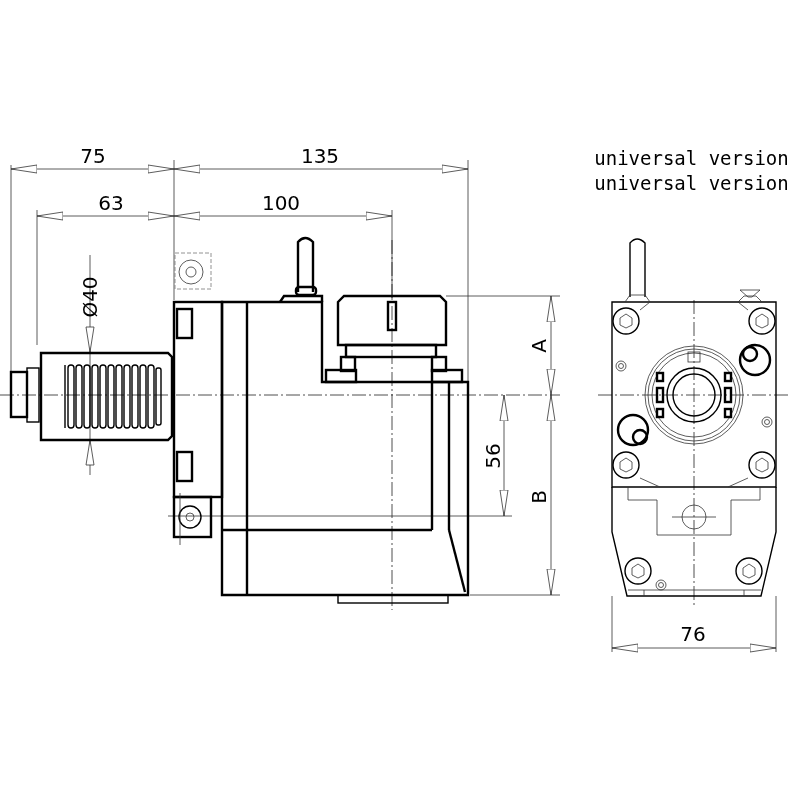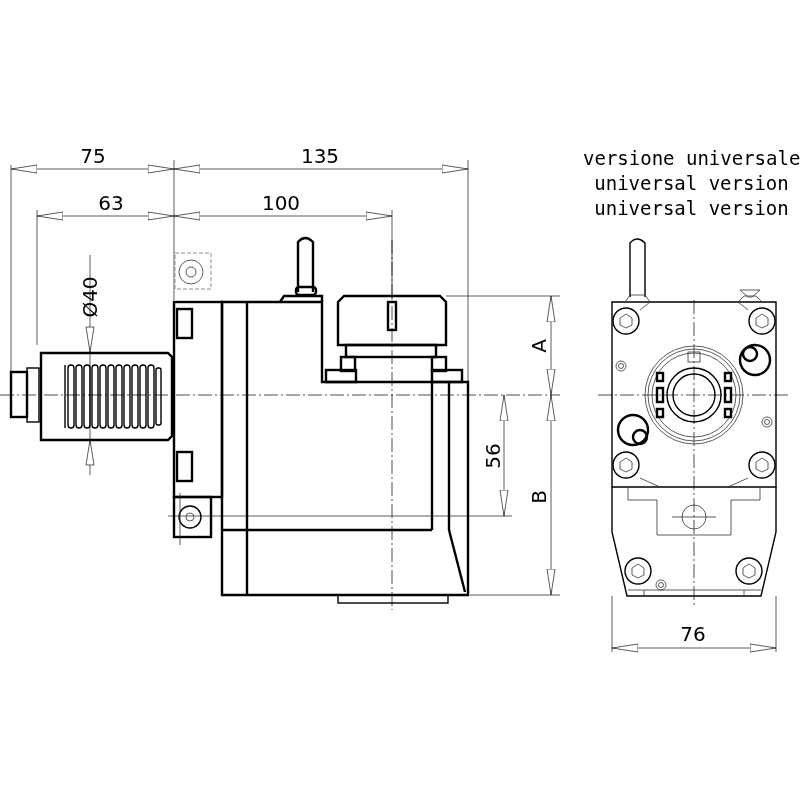--- a/index.html
+++ b/index.html
@@ -11,21 +11,20 @@
   .center { stroke: #222; stroke-width: 0.8; fill: none; stroke-dasharray: 14 3 2 3; }
   .dim { stroke: #333; stroke-width: 0.8; fill: none; }
   .arrow { stroke: #333; stroke-width: 0.8; fill: #fff; }
   .lbl { font-family: "DejaVu Sans", sans-serif; font-size: 20px; fill: #000; }
   .title { position: absolute; font-family: "DejaVu Sans Mono", monospace; font-size: 19px; color: #000; line-height: 25px; text-align: center; white-space: nowrap; }
 </style>
 </head>
 <body>
 
 <div class="title" style="left:583px; top:146px; width:217px;">
-  <div>versione universale</div>
   <div>universal version</div>
   <div>universal version</div>
 </div>
 
 <svg width="800" height="800" viewBox="0 0 800 800">
   <defs>
     <marker id="arrR" markerWidth="26" markerHeight="10" refX="26" refY="5" orient="auto" markerUnits="userSpaceOnUse">
       <path d="M0,1 L26,5 L0,9 Z" class="arrow"></path>
     </marker>
     <marker id="arrL" markerWidth="26" markerHeight="10" refX="0" refY="5" orient="auto" markerUnits="userSpaceOnUse">

